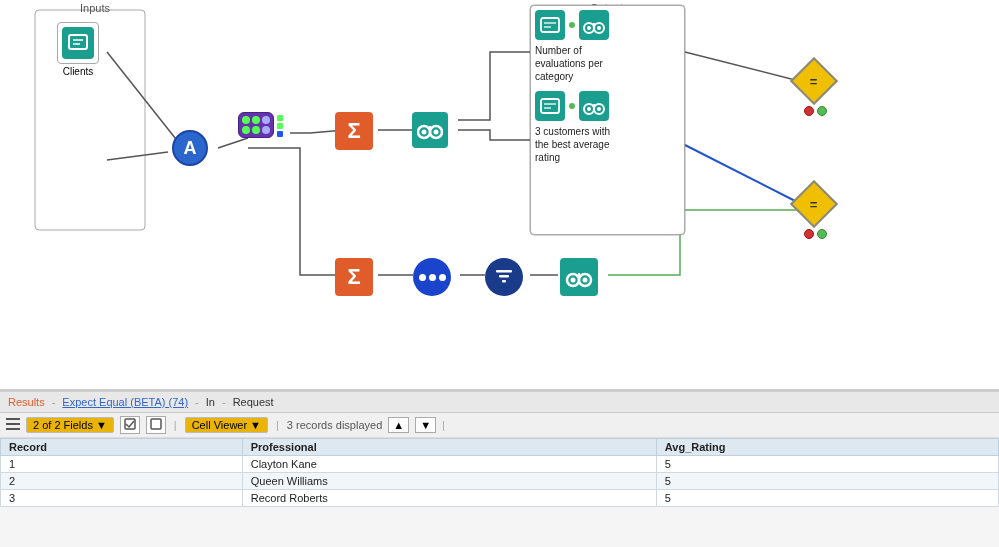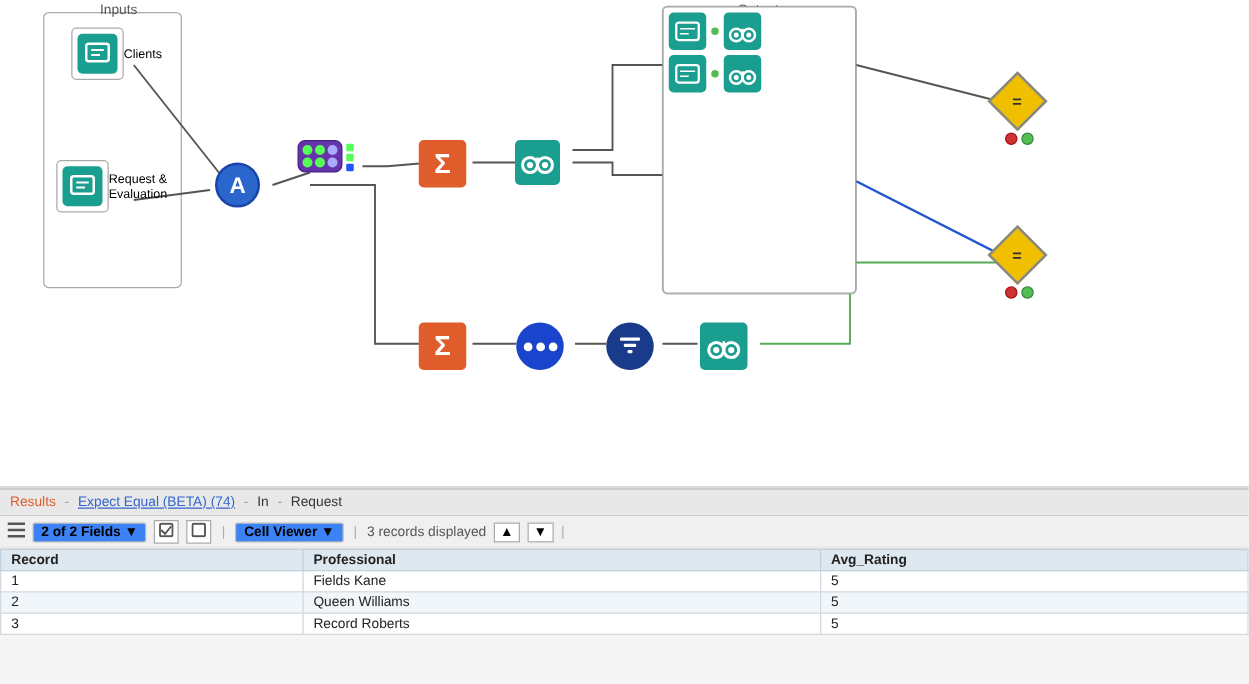--- a/index.html
+++ b/index.html
@@ -45,30 +45,29 @@
       background: #f0f0f0;
       padding: 3px 6px;
       border-bottom: 1px solid #ddd;
       display: flex;
       align-items: center;
       gap: 6px;
       font-size: 11px;
     }
 
     .toolbar-btn {
-      background: #3b82f6;
+      background: #eab308;
       border: 1px solid #bbb;
       border-radius: 2px;
       padding: 1px 6px;
       font-size: 11px;
       cursor: pointer;
       display: flex;
       align-items: center;
       gap: 3px;
-      font-weight: bold;
     }
 
     .toolbar-sep {
       color: #aaa;
       margin: 0 2px;
     }
 
     #table-container {
       flex: 1;
       overflow: auto;
@@ -97,21 +96,21 @@
     table tbody td {
       border: 1px solid #d0d8e0;
       padding: 2px 8px;
       color: #222;
     }
 
     
     .node {
       position: absolute;
       display: flex;
-      flex-direction: row;
+      flex-direction: column;
       align-items: center;
     }
 
     .node-box {
       border: 1px solid #aaa;
       border-radius: 4px;
       background: white;
       padding: 4px;
       display: flex;
       align-items: center;
@@ -217,33 +216,20 @@
         <svg width="24" height="24" viewBox="0 0 24 24" fill="white">
             <rect x="3" y="4" width="18" height="14" rx="2" fill="none" stroke="white" stroke-width="2"></rect>
             <line x1="7" y1="9" x2="17" y2="9" stroke="white" stroke-width="1.5"></line>
             <line x1="7" y1="13" x2="14" y2="13" stroke="white" stroke-width="1.5"></line>
           </svg>
       </div>
     </div>
     <div class="node-label">Clients</div>
   </div>
 
-  <div class="node" style="left:45px; top:128px;">
-    <div class="node-box">
-      <div class="node-icon node-teal">
-        <svg width="24" height="24" viewBox="0 0 24 24" fill="white">
-            <rect x="3" y="4" width="18" height="14" rx="2" fill="none" stroke="white" stroke-width="2"></rect>
-            <line x1="7" y1="9" x2="17" y2="9" stroke="white" stroke-width="1.5"></line>
-            <line x1="7" y1="13" x2="14" y2="13" stroke="white" stroke-width="1.5"></line>
-          </svg>
-      </div>
-    </div>
-    <div class="node-label" style="white-space:pre-line;">Request &amp;
-Evaluation</div>
-  </div>
 
   <div class="node" style="left:172px; top:130px;">
     <div class="circle-node" style="background:#2a66cc; border: 2px solid #1a44aa;">A</div>
   </div>
 
   <div class="node" style="left:238px; top:112px;">
     <div class="node-box" style="background:#6633aa; border-color:#442288; padding:3px; border-radius:6px; position:relative;">
       <div style="display:grid; grid-template-columns:1fr 1fr 1fr; gap:2px;">
         <div style="width:8px;height:8px;border-radius:50%;background:#55ff55;"></div>
         <div style="width:8px;height:8px;border-radius:50%;background:#55ff55;"></div>
@@ -290,40 +276,42 @@
       <div class="node-icon" style="background:#1a9e8f;width:30px;height:30px;border-radius:4px;flex-shrink:0;">
         <svg width="24" height="20" viewBox="0 0 24 20" fill="white">
             <circle cx="7" cy="13" r="5" fill="none" stroke="white" stroke-width="2"></circle>
             <circle cx="17" cy="13" r="5" fill="none" stroke="white" stroke-width="2"></circle>
             <line x1="12" y1="13" x2="12" y2="8" stroke="white" stroke-width="1.8"></line>
             <circle cx="7" cy="13" r="2" fill="white"></circle>
             <circle cx="17" cy="13" r="2" fill="white"></circle>
           </svg>
       </div>
     </div>
+    <div style="font-size:10px; color:#222; line-height:1.3; margin-bottom:8px;">Number of<br>evaluations per<br>category</div>
 
     <div style="display:flex; align-items:center; gap:4px; margin-bottom:4px;">
       <div class="node-icon node-teal" style="width:30px;height:30px;border-radius:4px;flex-shrink:0;">
         <svg width="22" height="18" viewBox="0 0 22 18" fill="white">
             <rect x="2" y="2" width="18" height="14" rx="2" fill="none" stroke="white" stroke-width="1.8"></rect>
             <line x1="5" y1="7" x2="17" y2="7" stroke="white" stroke-width="1.3"></line>
             <line x1="5" y1="11" x2="12" y2="11" stroke="white" stroke-width="1.3"></line>
           </svg>
       </div>
       <div style="width:6px;height:6px;border-radius:50%;background:#55bb55;"></div>
       <div class="node-icon" style="background:#1a9e8f;width:30px;height:30px;border-radius:4px;flex-shrink:0;">
         <svg width="24" height="20" viewBox="0 0 24 20" fill="white">
             <circle cx="7" cy="13" r="5" fill="none" stroke="white" stroke-width="2"></circle>
             <circle cx="17" cy="13" r="5" fill="none" stroke="white" stroke-width="2"></circle>
             <line x1="12" y1="13" x2="12" y2="8" stroke="white" stroke-width="1.8"></line>
             <circle cx="7" cy="13" r="2" fill="white"></circle>
             <circle cx="17" cy="13" r="2" fill="white"></circle>
           </svg>
       </div>
     </div>
+    <div style="font-size:10px; color:#222; line-height:1.3;">3 customers with<br>the best average<br>rating</div>
   </div>
 
   <div style="position:absolute; left:793px; top:60px;">
     <div style="position:relative; width:44px; height:44px;">
       <div style="position:absolute; left:4px; top:4px; width:34px; height:34px; background:#f0c000; transform:rotate(45deg); border:2px solid #888; display:flex; align-items:center; justify-content:center;">
         <span style="transform:rotate(-45deg); font-size:13px; font-weight:900; color:#333;">=</span>
       </div>
     </div>
     <div style="display:flex; gap:3px; margin-top:2px; justify-content:center;">
       <div style="width:10px;height:10px;border-radius:50%;background:#cc3333;border:1px solid #aa1111;"></div>
@@ -434,21 +422,21 @@
       <thead>
         <tr>
           <th>Record</th>
           <th>Professional</th>
           <th>Avg_Rating</th>
         </tr>
       </thead>
       <tbody id="table-body">
       <tr>
             <td>1</td>
-            <td>Fields Kane</td>
+            <td>Clayton Kane</td>
             <td>5</td>
           </tr>
           <tr>
             <td>2</td>
             <td>Queen Williams</td>
             <td>5</td>
           </tr>
           <tr>
             <td>3</td>
             <td>Record Roberts</td>

